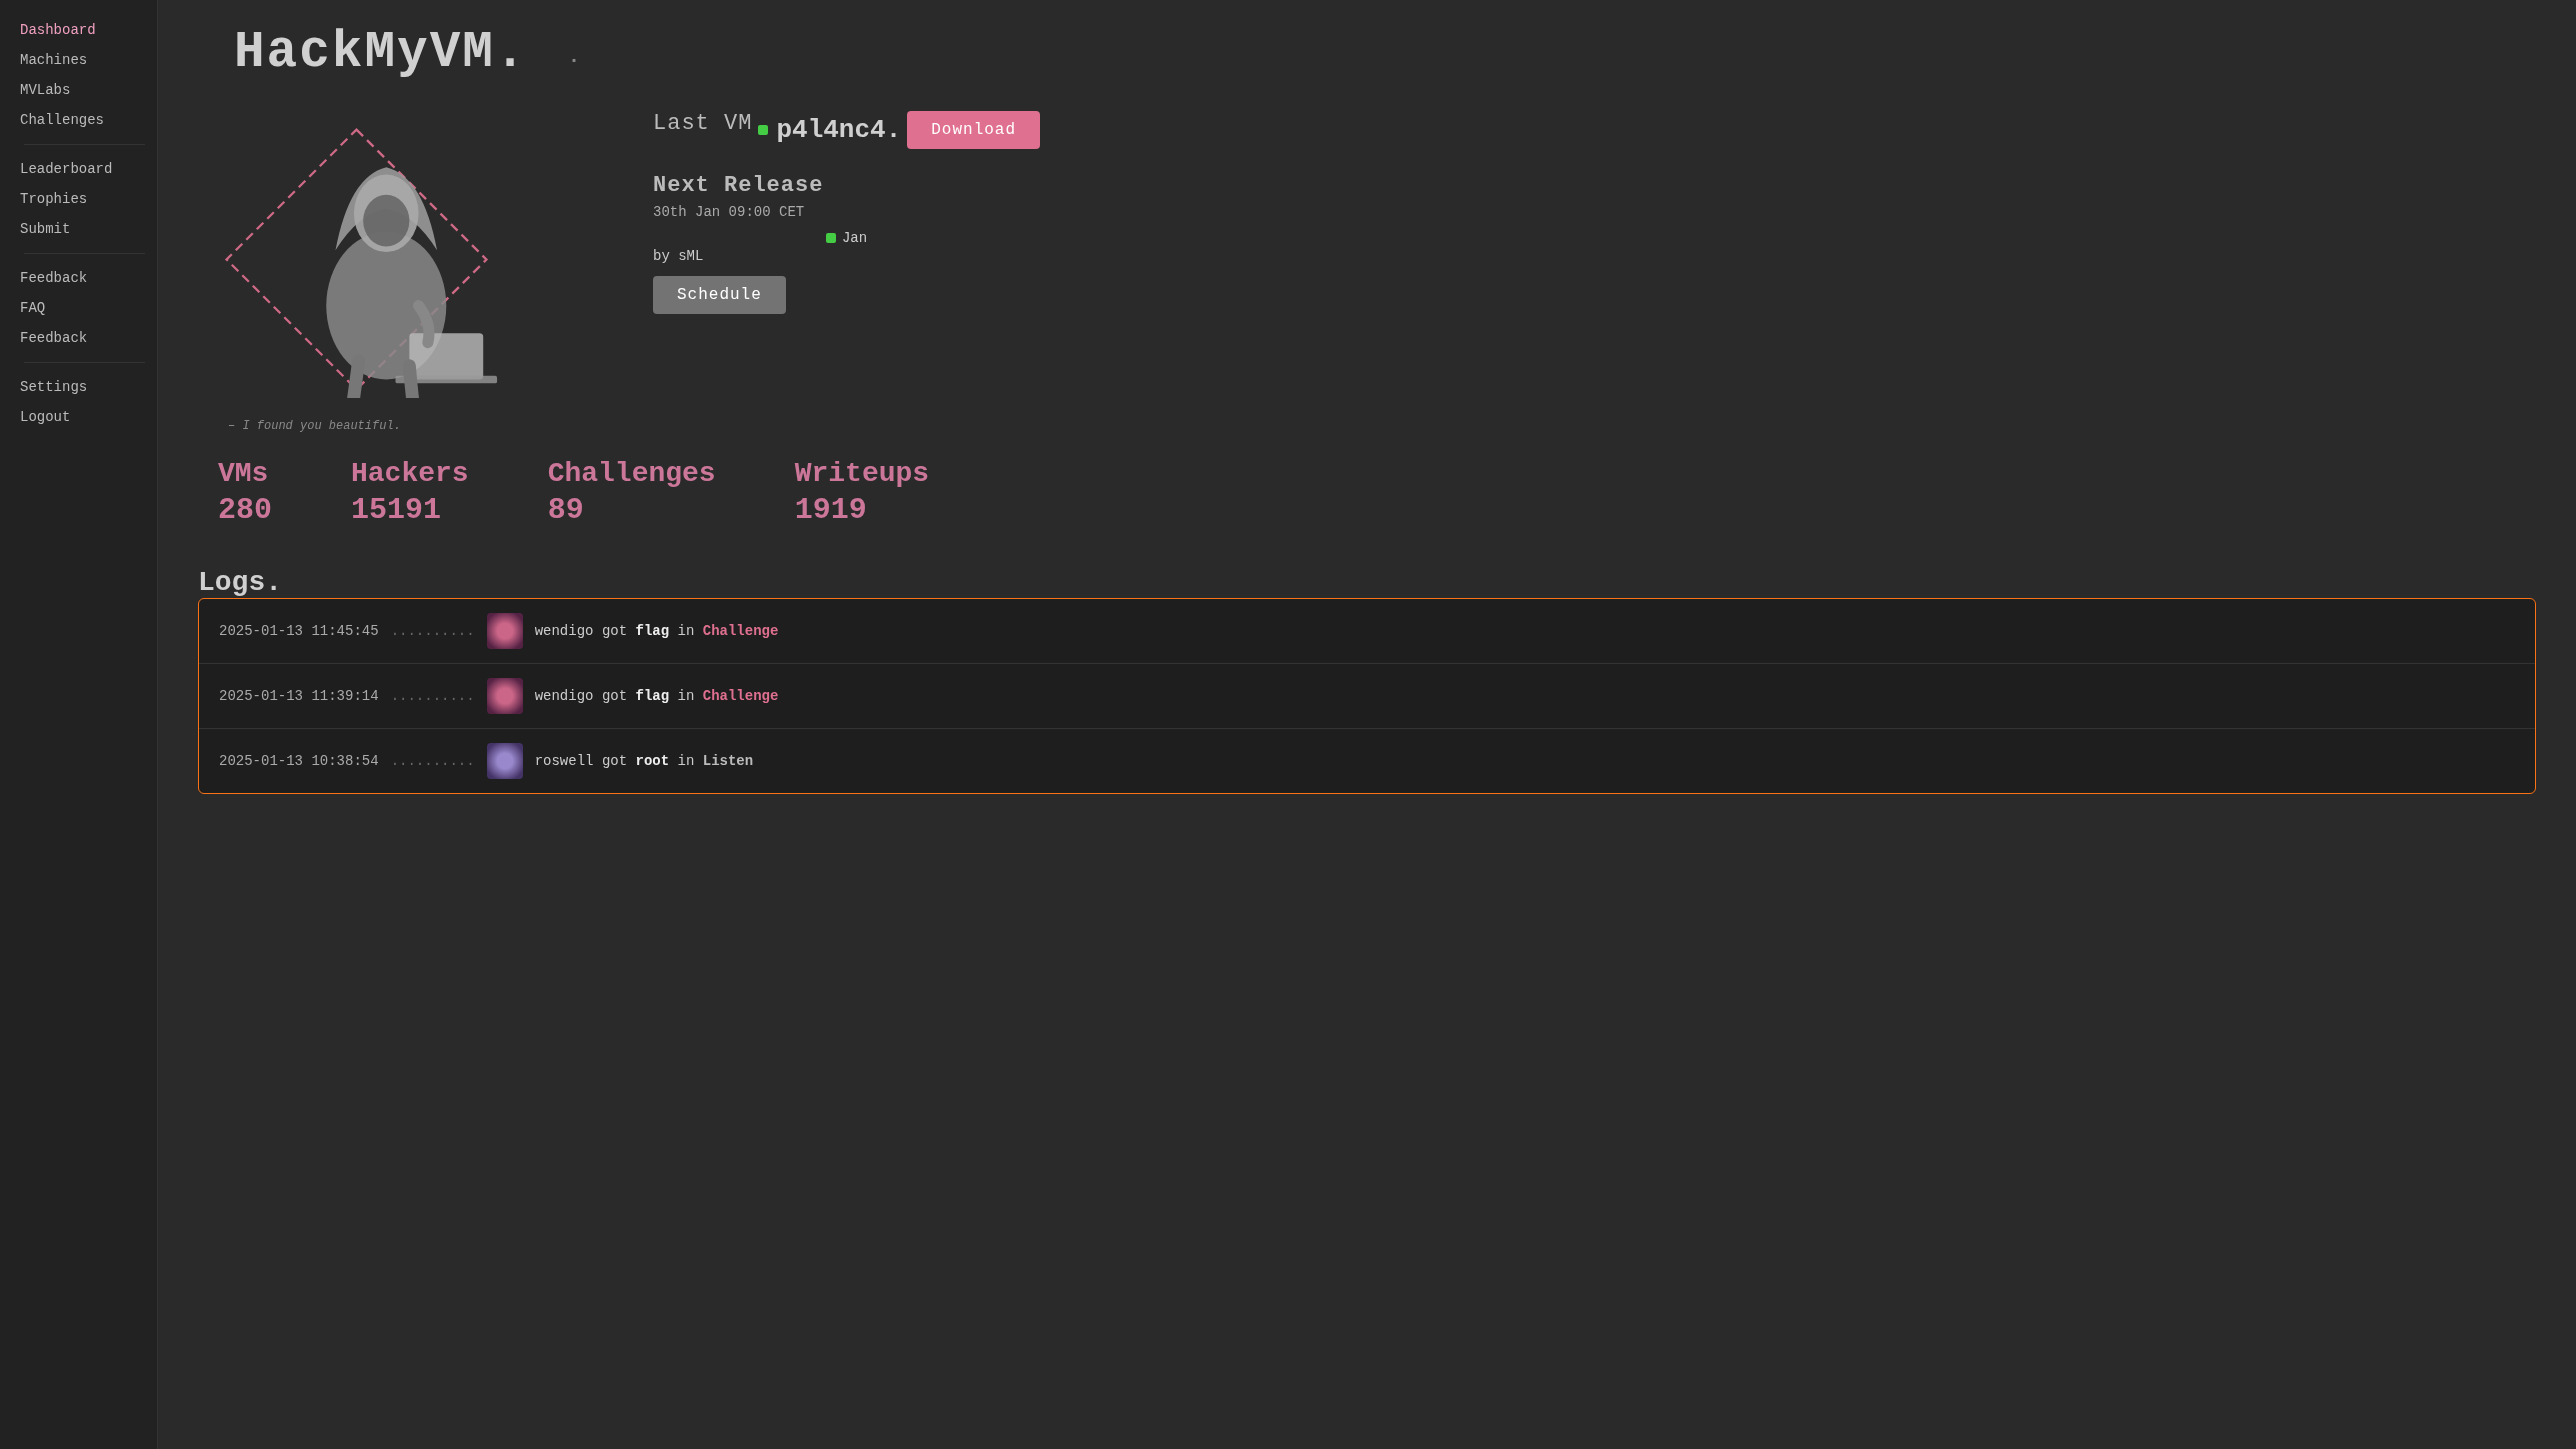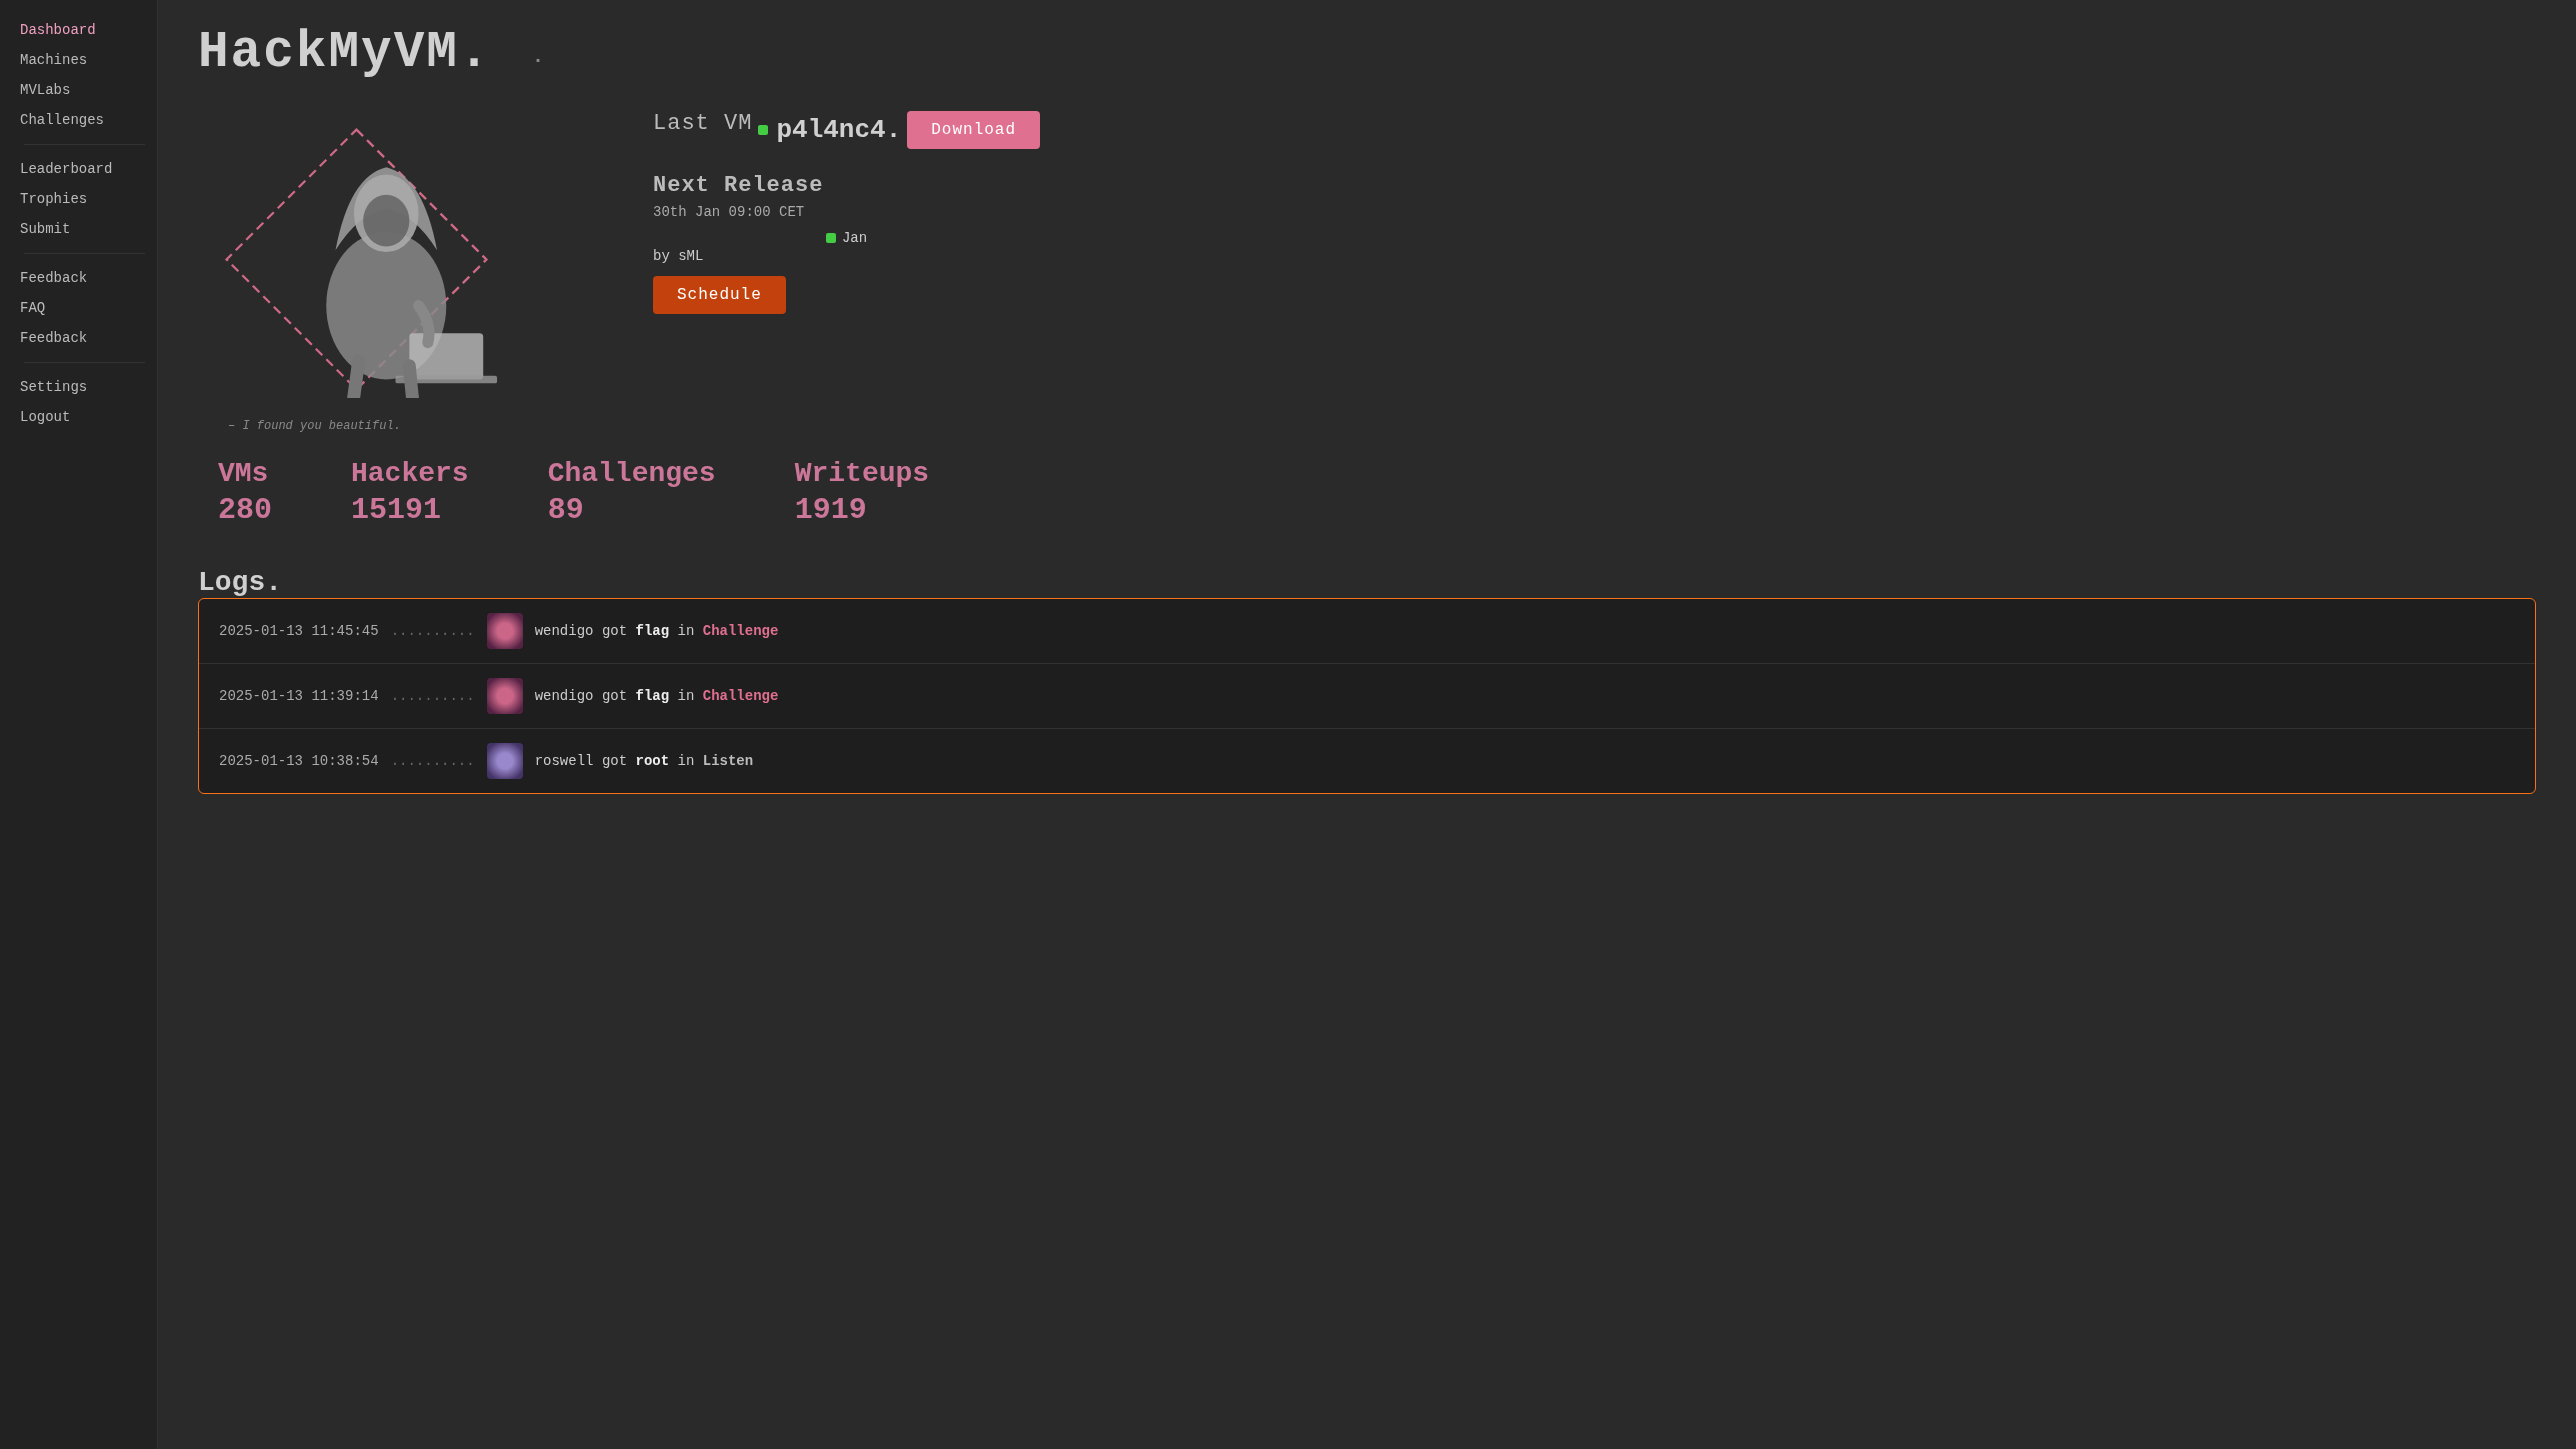--- a/index.html
+++ b/index.html
@@ -125,20 +125,21 @@
       padding: 24px 40px;
       overflow-y: auto;
     }
 
     
     .header-row {
       display: flex;
       align-items: flex-start;
       justify-content: space-between;
       margin-bottom: 20px;
+      margin-left: 36px;
     }
 
     .site-title {
       font-size: 51px;
       color: #d0d0d0;
       letter-spacing: 2px;
       font-family: 'Courier New', monospace;
       font-weight: bold;
     }
 
@@ -274,21 +275,21 @@
       justify-content: center;
     }
 
     .next-release-by {
       font-size: 14px;
       color: #ccc;
       font-family: 'Courier New', monospace;
     }
 
     .btn-schedule {
-      background: #c2410c;
+      background: #737373;
       color: #fff;
       border: none;
       padding: 10px 24px;
       font-size: 16px;
       font-family: 'Courier New', monospace;
       cursor: pointer;
       border-radius: 4px;
       width: fit-content;
       letter-spacing: 1px;
       margin-top: 6px;

